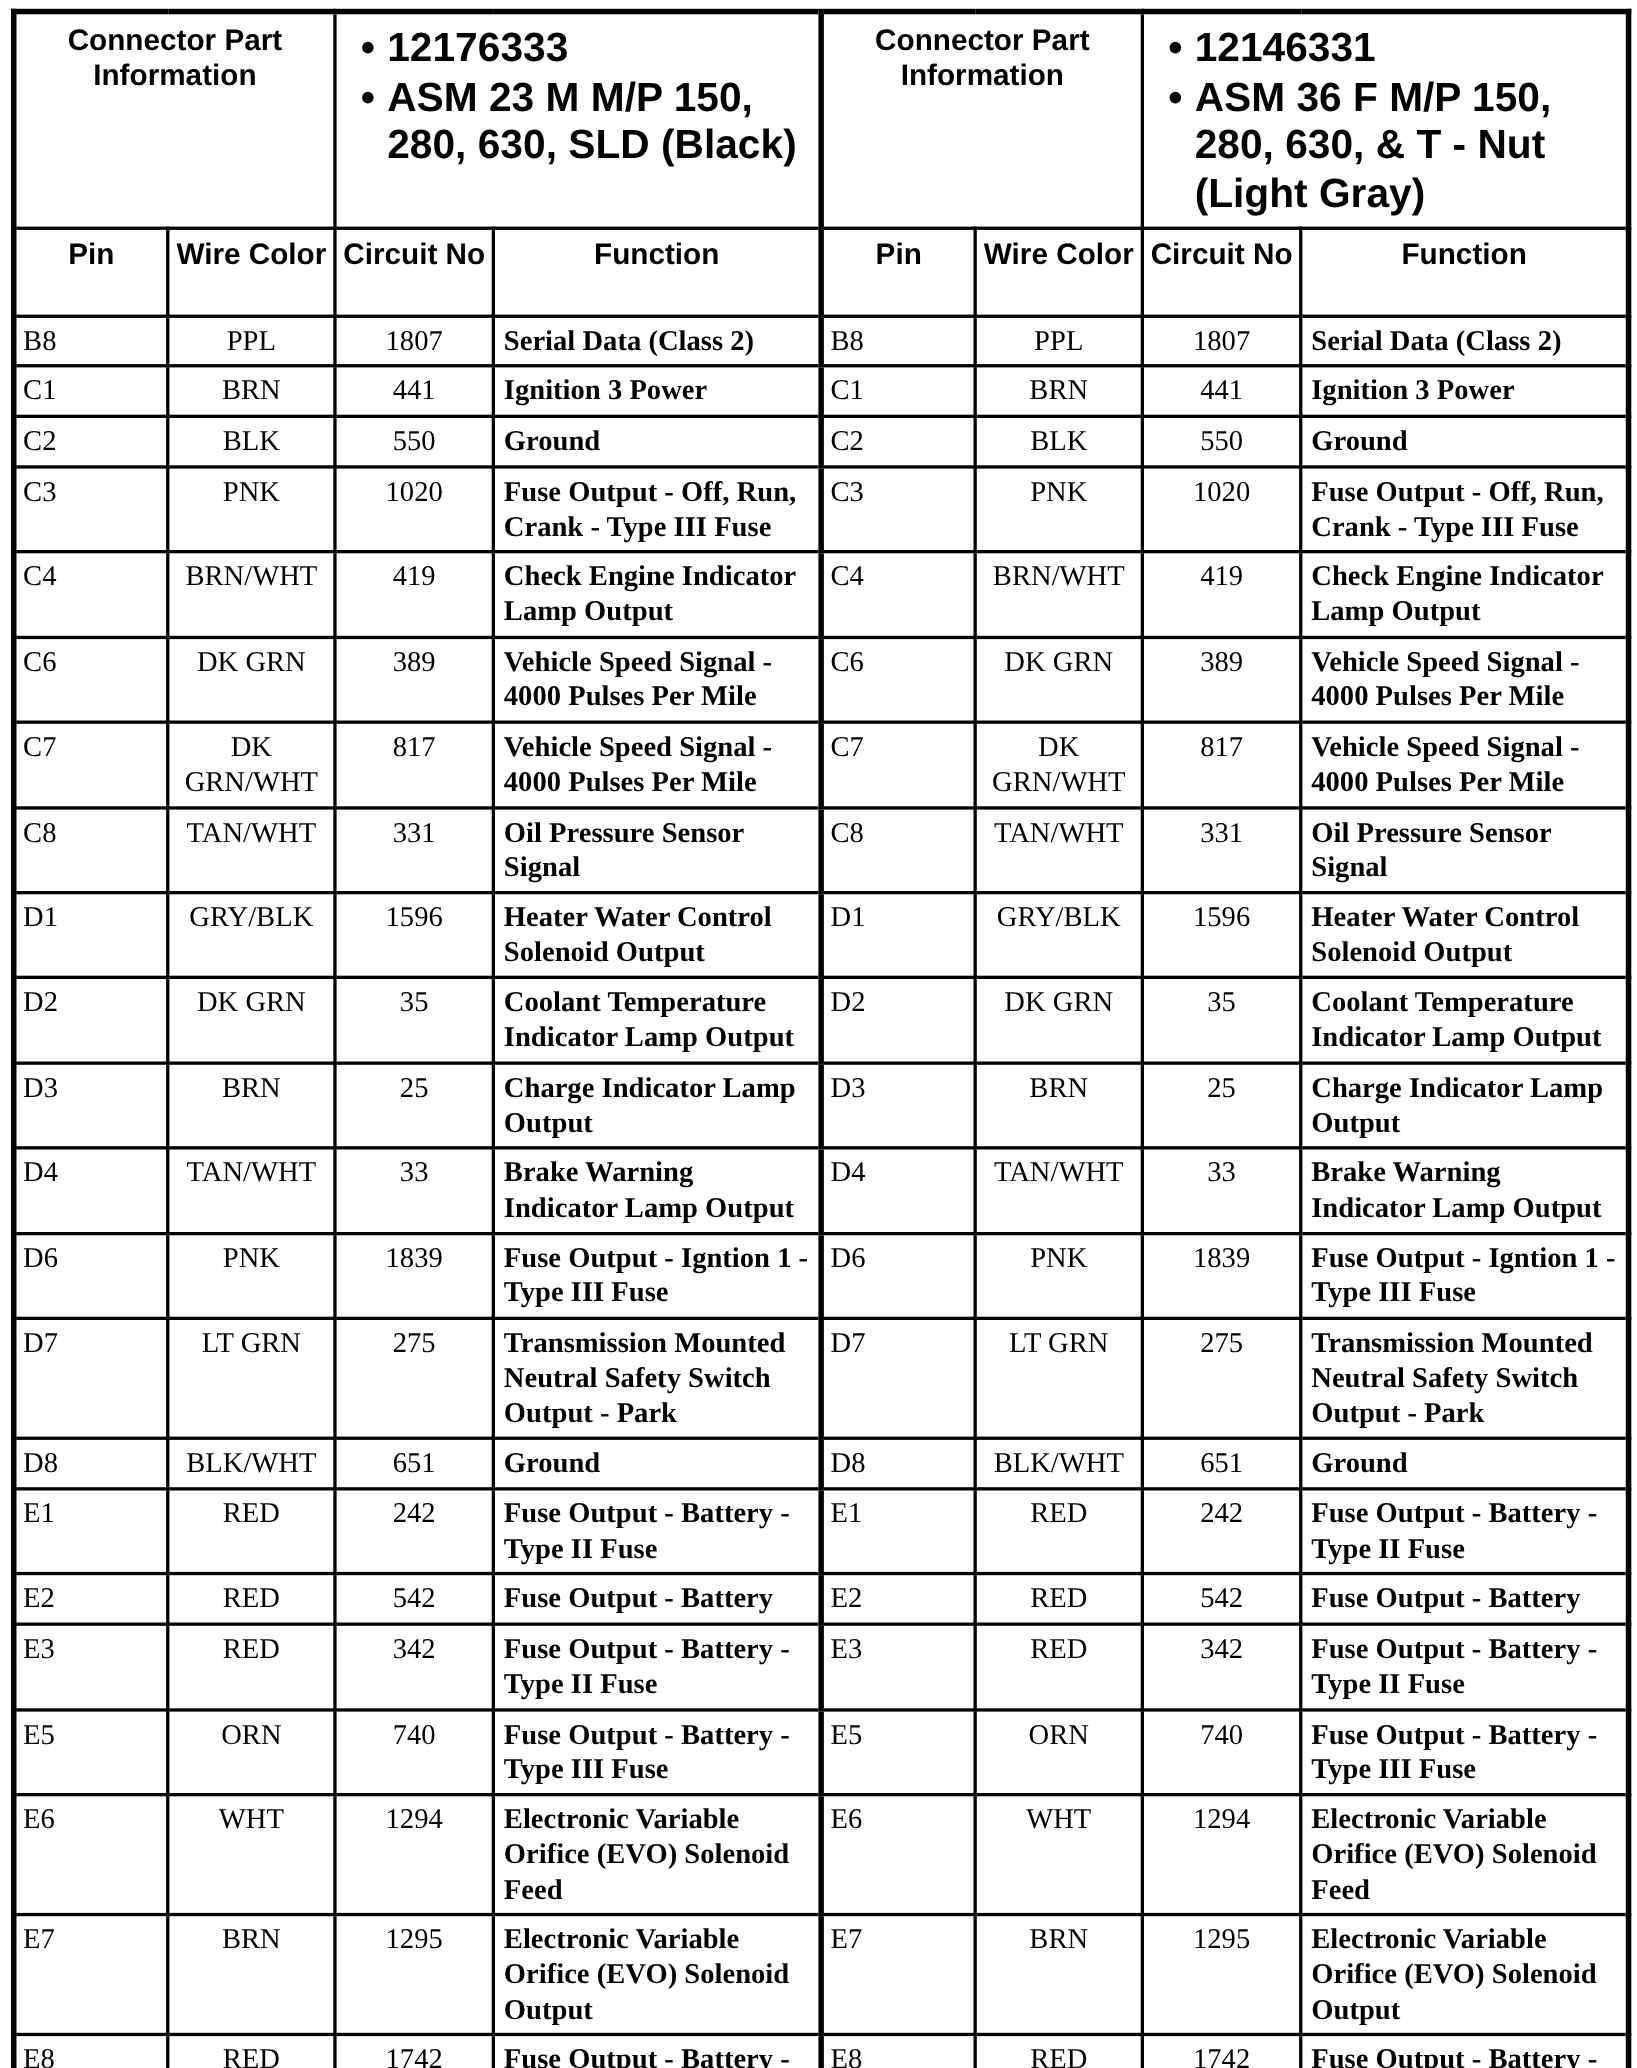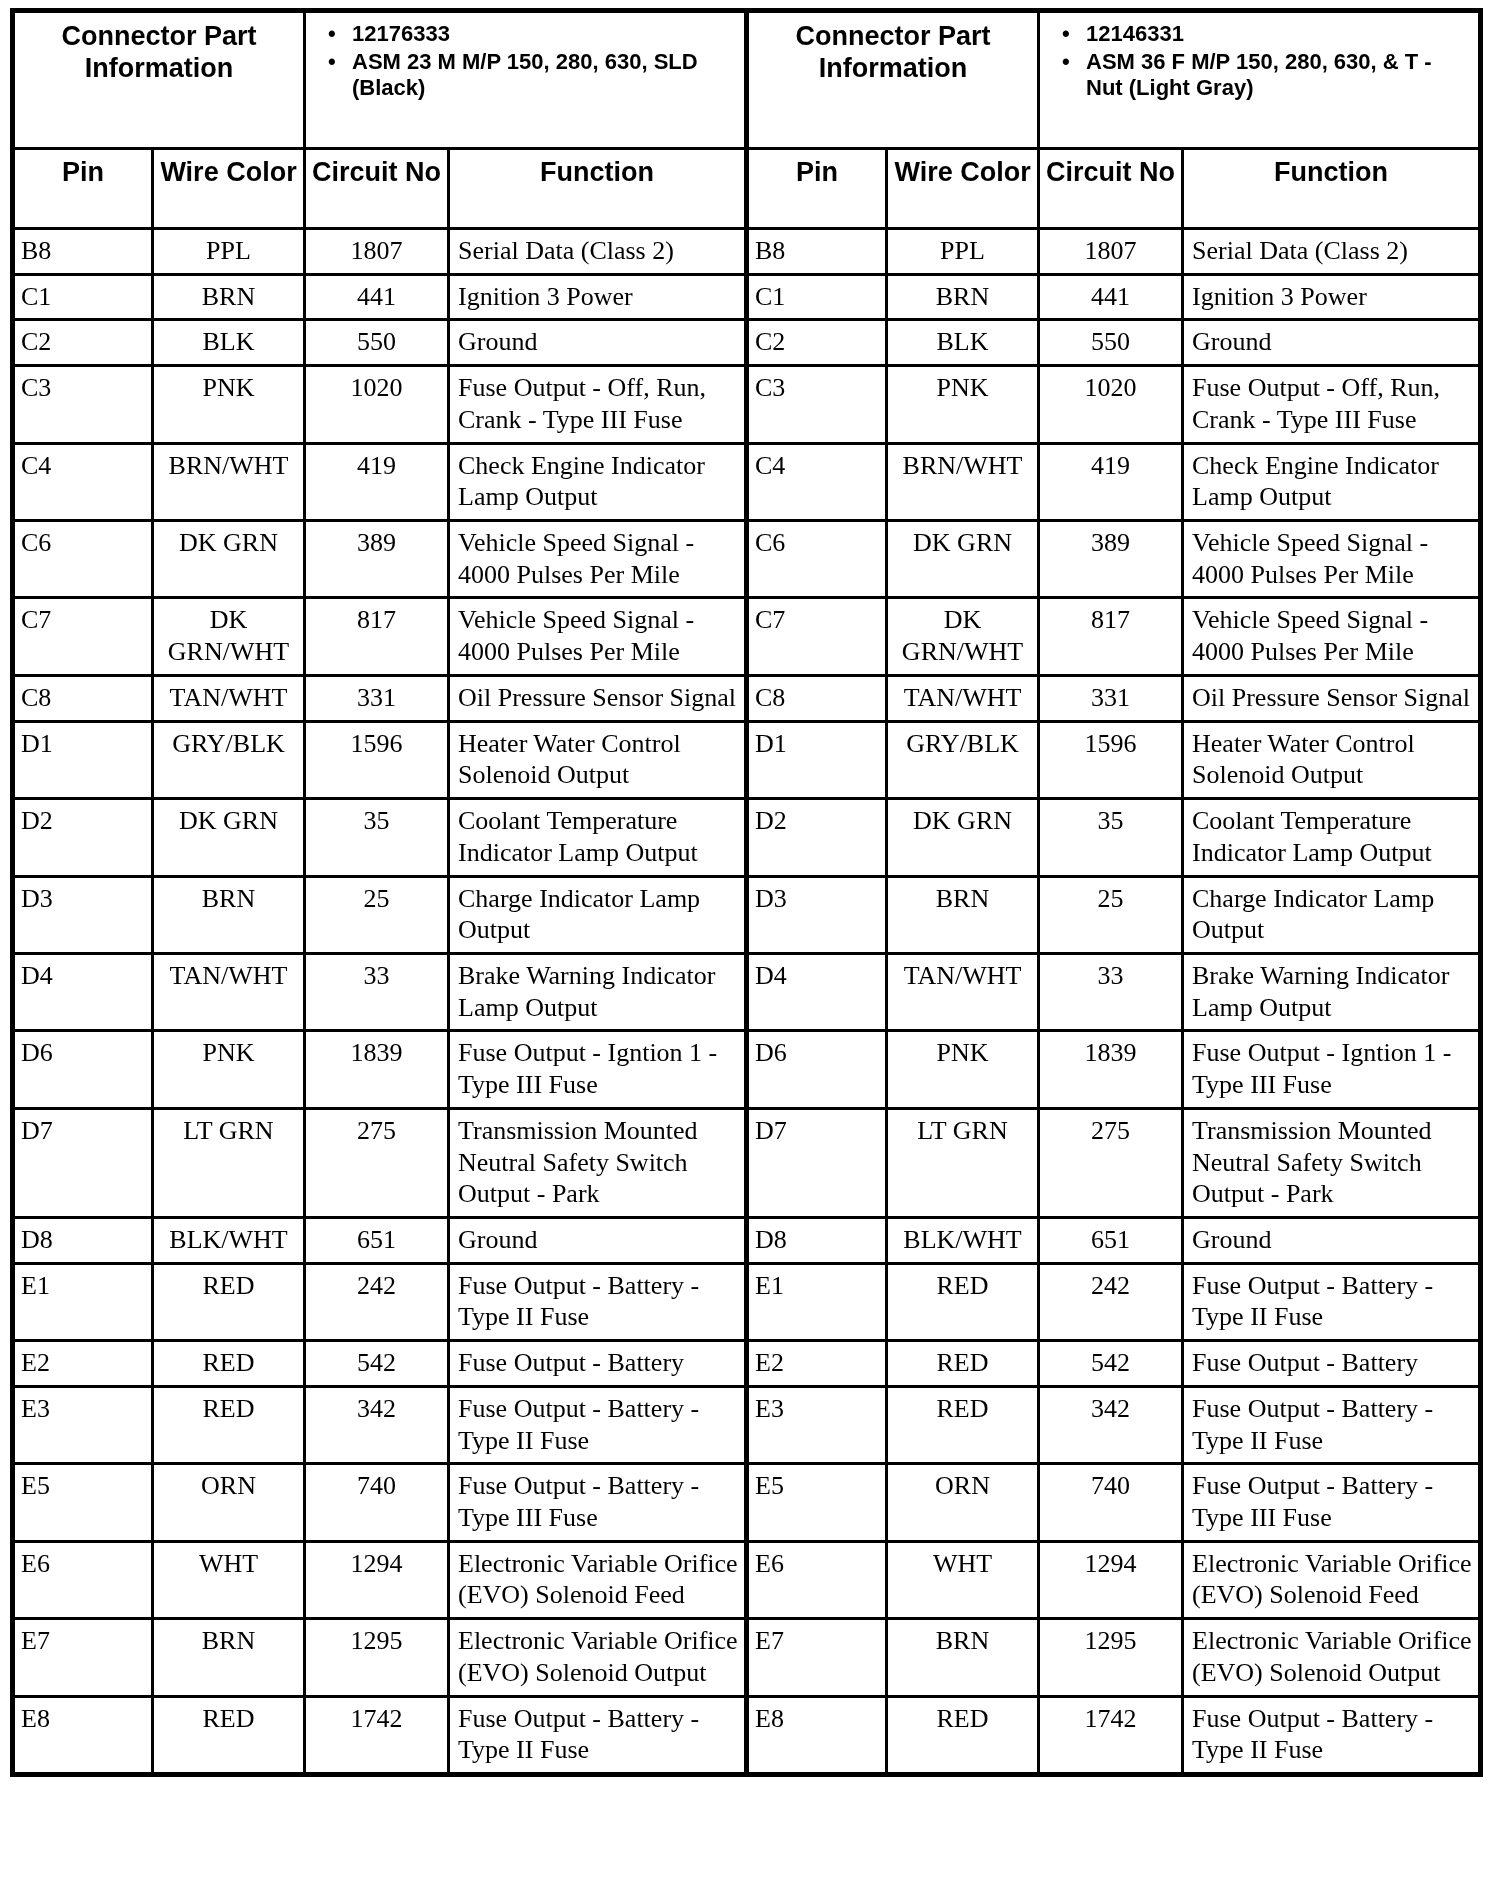--- a/index.html
+++ b/index.html
@@ -40,21 +40,21 @@
     font-weight: bold;
     font-size: 27px;
     line-height: 1.18;
     text-align: center;
     height: 120px;
     padding-top: 8px;
   }
   .info-parts {
     font-family: "Liberation Sans", sans-serif;
     font-weight: bold;
-    font-size: 22px;
+    font-size: 37px;
     line-height: 1.18;
     text-align: left;
     padding-top: 8px;
     padding-left: 14px;
     padding-right: 8px;
   }
   .part-list {
     list-style: none;
     margin: 0;
     padding: 0;
@@ -83,21 +83,21 @@
   }
 
   
   .pin-row td {
     font-size: 26px;
     line-height: 1.22;
   }
   .c-pin   { }
   .c-wire  { text-align: center; }
   .c-circ  { text-align: center; }
-  .c-fn    { text-align: left; padding-left: 8px; }
+  .c-fn    { text-align: left; padding-left: 8px; font-weight: bold; }
 </style>
 </head>
 <body>
 
 <div class="page">
   <table class="pinout">
     <colgroup>
       <col style="width:140px">
         <col style="width:152px">
         <col style="width:144px">

